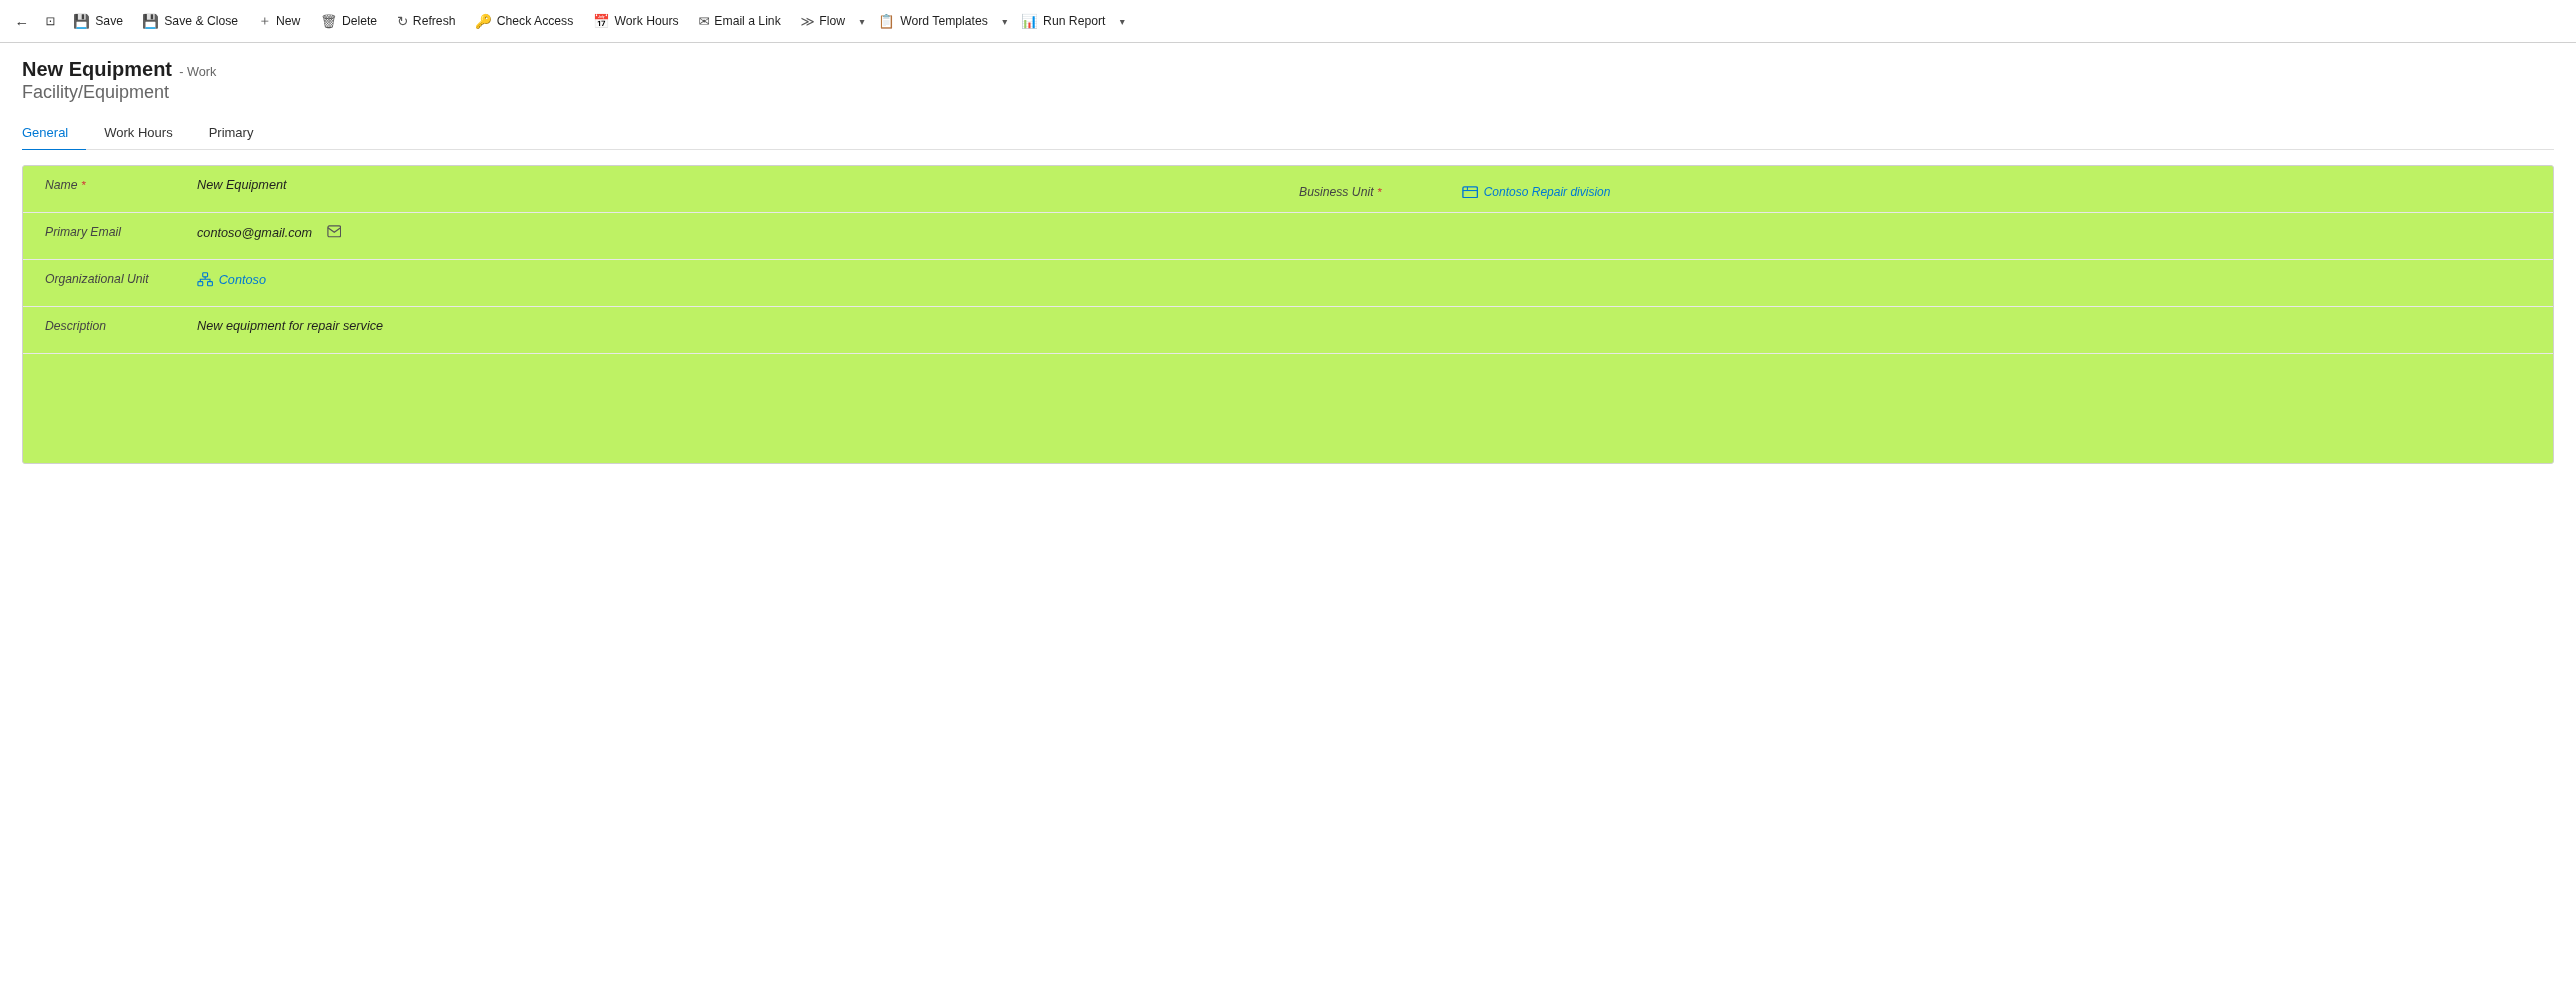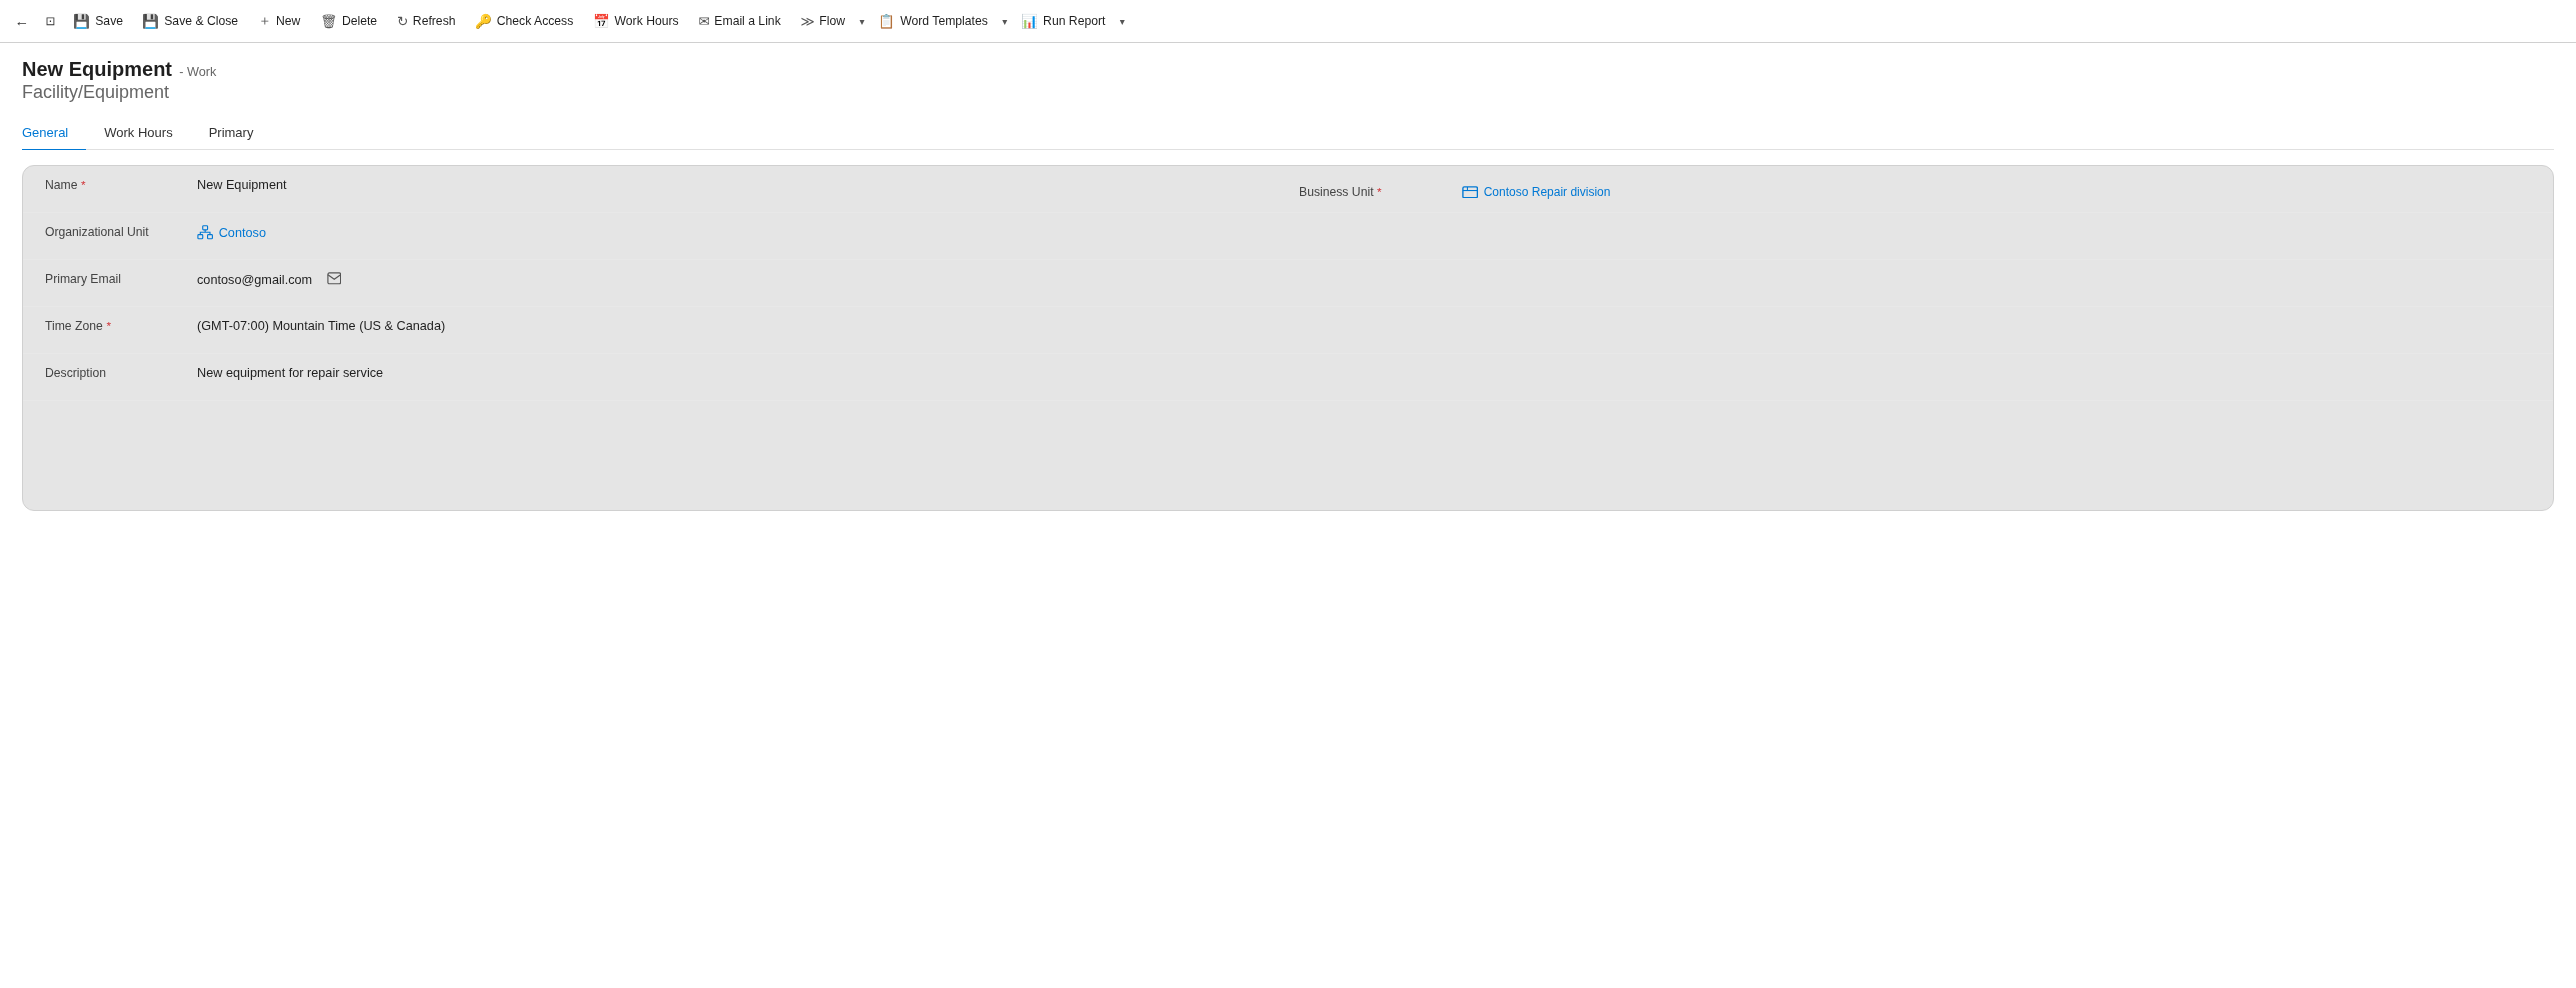--- a/index.html
+++ b/index.html
@@ -107,22 +107,23 @@
     .tab.active {
       color: #0078d4;
       border-bottom: 1.8px solid #0078d4;
       font-weight: 500;
     }
 
     
     .form-container {
       margin: 14.5px 22px;
       border: 0.9px solid #d0d0d0;
-      border-radius: 12px;
-      background: #e5e5e5;
+      border-radius: 3px;
+      background: #bef264;
+      font-style: italic;
     }
     .form-row {
       display: flex;
       align-items: stretch;
       border-bottom: 0.9px solid #e8e8e8;
       min-height: 47px;
     }
     .form-row:last-child {
       border-bottom: none;
     }
@@ -355,61 +356,52 @@
             <path d="M6 1v4" stroke="#0078d4" stroke-width="1.2"></path>
           </svg>
         </span>
         <span class="link-value">Contoso Repair division</span>
       </div>
     </div>
   </div>
 
   <div class="form-row">
     <div class="form-left">
+      <div class="field-label">Primary Email</div>
+      <div class="field-value" style="display:flex; align-items:center; gap:7.2px;">
+        <span>contoso@gmail.com</span>
+        <span class="email-icon" title="Send email">
+          <svg width="14.5" height="12.7" viewBox="0 0 16 14" fill="none" xmlns="http://www.w3.org/2000/svg">
+            <rect x="1" y="1" width="14" height="12" rx="1.5" stroke="#555" stroke-width="1.3" fill="none"></rect>
+            <path d="M1 3l7 5 7-5" stroke="#555" stroke-width="1.3"></path>
+          </svg>
+        </span>
+      </div>
+    </div>
+    <div class="form-right"></div>
+  </div>
+
+  <div class="form-row">
+    <div class="form-left">
       <div class="field-label">Organizational Unit</div>
       <div class="field-value">
         <span class="org-icon">
           <svg width="16.3" height="14.5" viewBox="0 0 20 18" fill="none" xmlns="http://www.w3.org/2000/svg">
             <rect x="7" y="1" width="6" height="5" rx="1" stroke="#0078d4" stroke-width="1.4" fill="none"></rect>
             <rect x="1" y="12" width="6" height="5" rx="1" stroke="#0078d4" stroke-width="1.4" fill="none"></rect>
             <rect x="13" y="12" width="6" height="5" rx="1" stroke="#0078d4" stroke-width="1.4" fill="none"></rect>
             <path d="M10 6v3M10 9H4v3M10 9h6v3" stroke="#0078d4" stroke-width="1.4"></path>
           </svg>
         </span>
         <span class="link-value">Contoso</span>
       </div>
     </div>
     <div class="form-right"></div>
   </div>
 
-  <div class="form-row">
-    <div class="form-left">
-      <div class="field-label">Primary Email</div>
-      <div class="field-value" style="display:flex; align-items:center; gap:7.2px;">
-        <span>contoso@gmail.com</span>
-        <span class="email-icon" title="Send email">
-          <svg width="14.5" height="12.7" viewBox="0 0 16 14" fill="none" xmlns="http://www.w3.org/2000/svg">
-            <rect x="1" y="1" width="14" height="12" rx="1.5" stroke="#555" stroke-width="1.3" fill="none"></rect>
-            <path d="M1 3l7 5 7-5" stroke="#555" stroke-width="1.3"></path>
-          </svg>
-        </span>
-      </div>
-    </div>
-    <div class="form-right"></div>
-  </div>
-
-  <div class="form-row">
-    <div class="form-left">
-      <div class="field-label">
-        <span>Time Zone</span><span class="field-required">*</span>
-      </div>
-      <div class="field-value">(GMT-07:00) Mountain Time (US &amp; Canada)</div>
-    </div>
-    <div class="form-right"></div>
-  </div>
 
   <div class="form-row">
     <div class="form-left">
       <div class="field-label">Description</div>
       <div class="field-value description-value">New equipment for repair service</div>
     </div>
     <div class="form-right"></div>
   </div>
 
   <div class="form-row-empty"></div>

